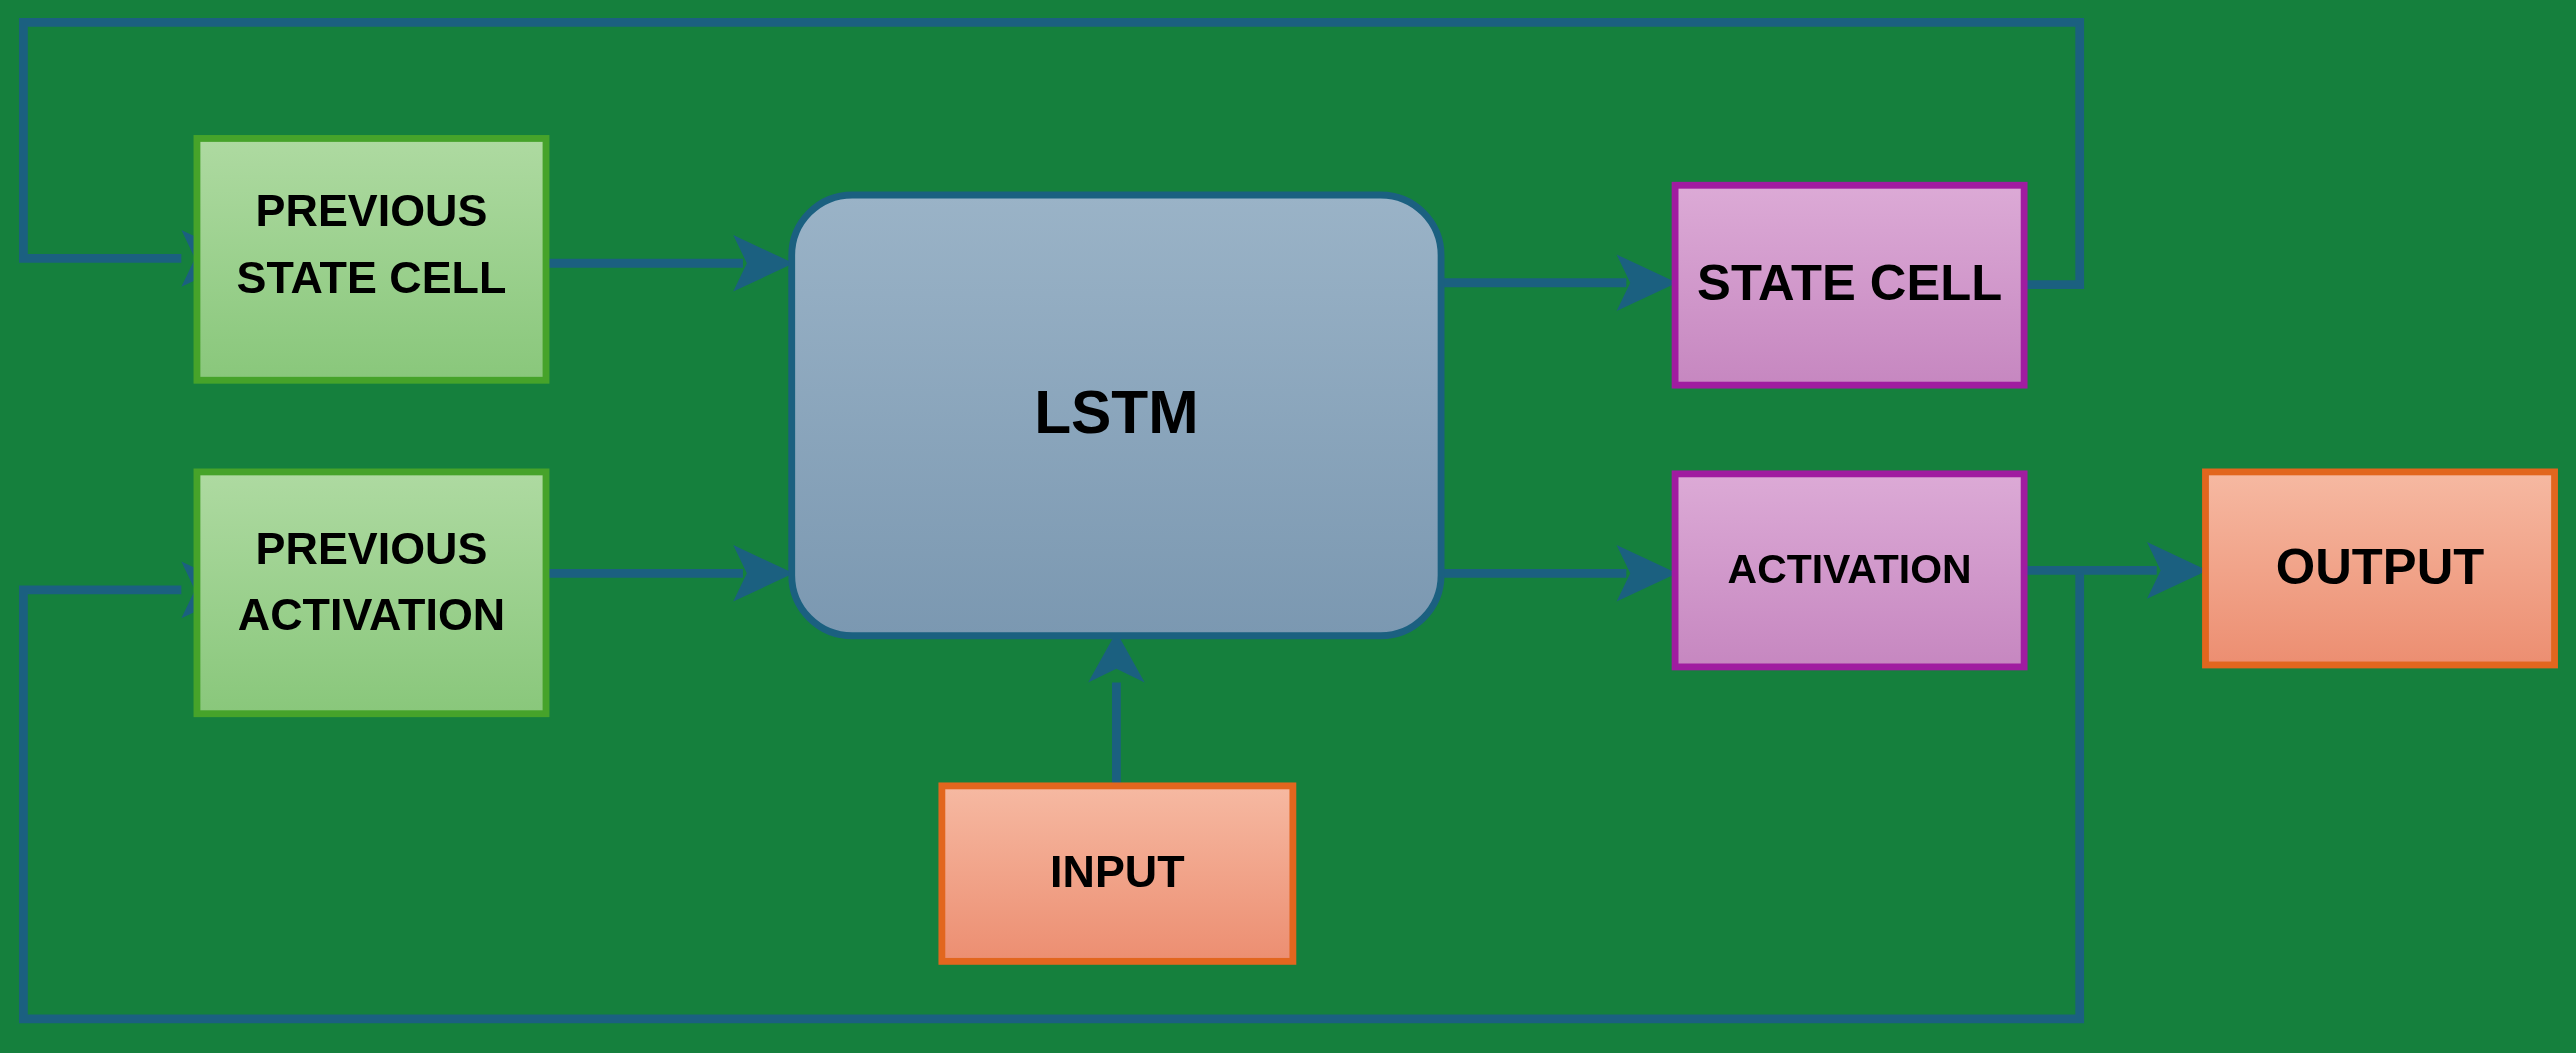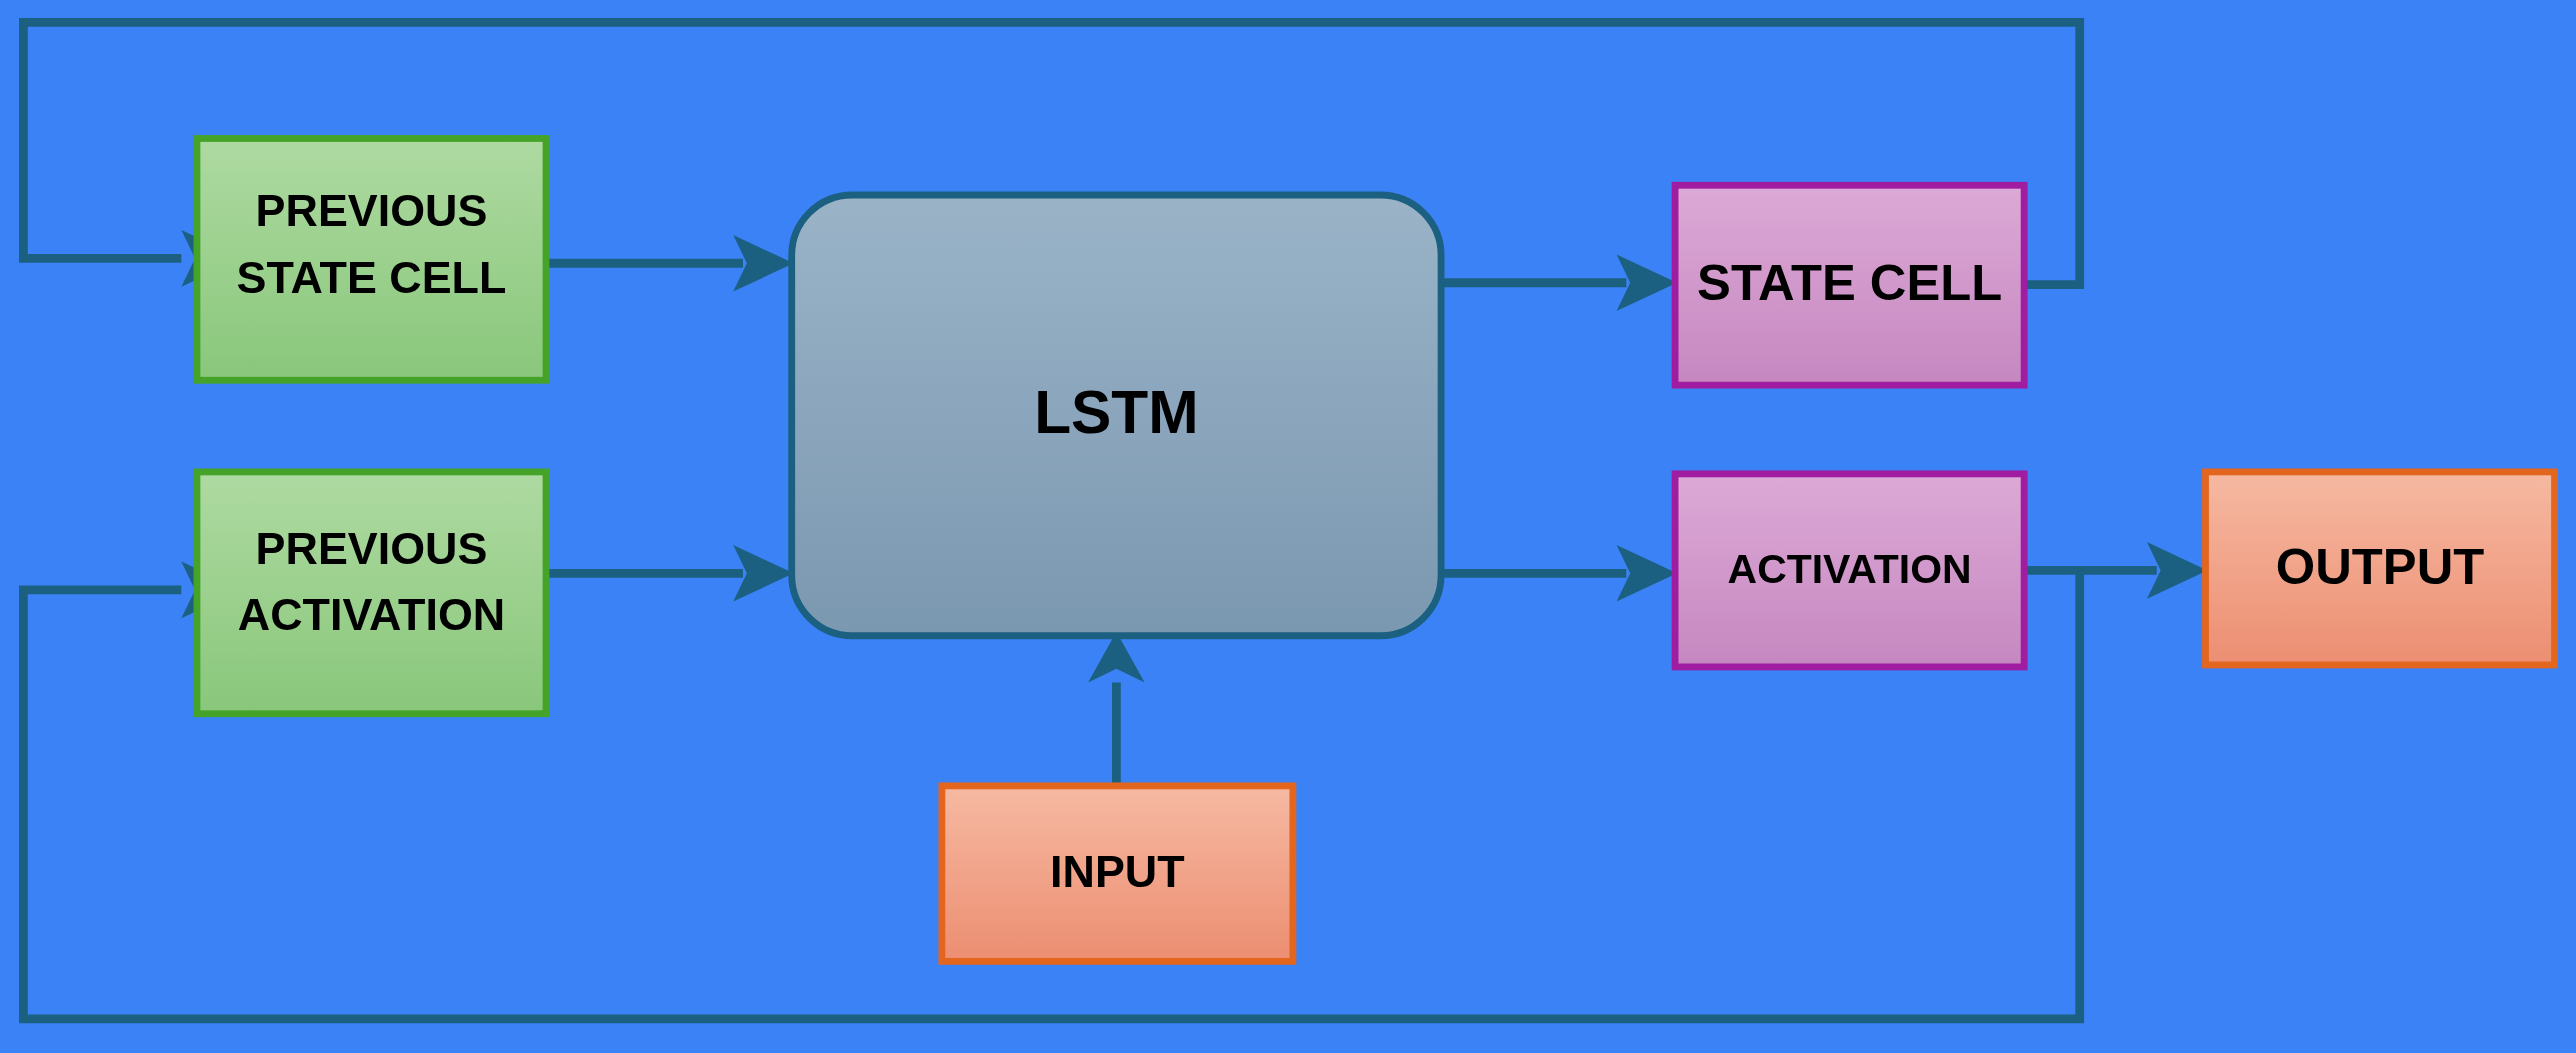--- a/index.html
+++ b/index.html
@@ -10,21 +10,21 @@
   body {
     width: 2576px;
     height: 1054px;
     font-family: "Liberation Sans", sans-serif;
     overflow: hidden;
   }
   #diagram-root {
     position: relative;
     width: 2576px;
     height: 1054px;
-    background: #3b82f6;
+    background: #15803d;
   }
   svg.diagram-canvas {
     position: absolute;
     top: 0;
     left: 0;
     width: 2576px;
     height: 1054px;
     display: block;
   }
   .node-label {

